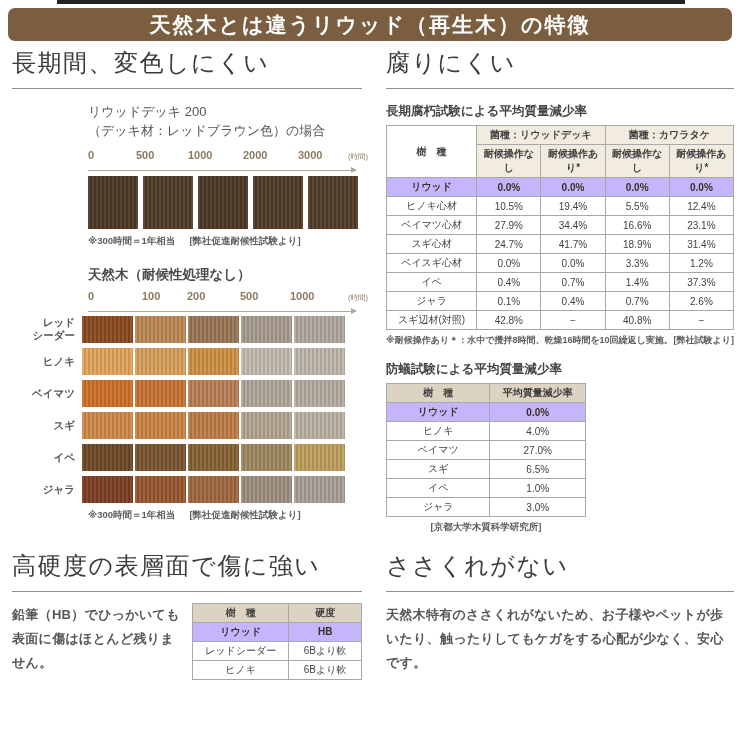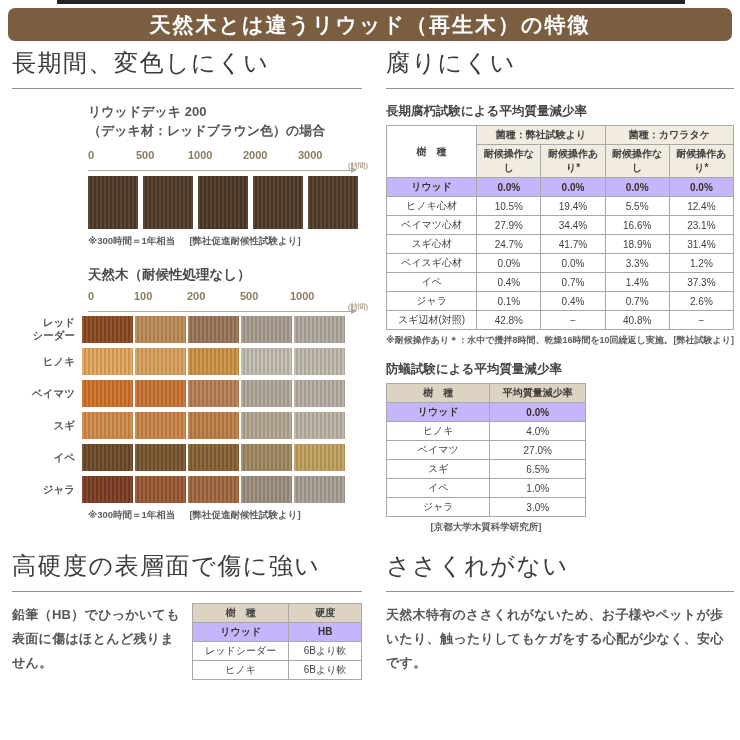--- a/index.html
+++ b/index.html
@@ -23,26 +23,26 @@
     font-family:"Liberation Serif","DejaVu Serif",serif;
     font-size:24px; font-weight:500; color:#3C3C3C; letter-spacing:1.5px;
     padding-bottom:9px; border-bottom:1px solid #8f8f8f; margin-bottom:11px;
   }
   .body-text {
     font-size:13px; font-weight:600; color:#575757; line-height:1.85; letter-spacing:0.3px;
   }
 
   
   .chart-indent { margin-left:76px; }
-  .chart-title { font-size:13px; font-weight:bold; color:#555; line-height:1.45; white-space:pre-line; margin-top:14px; margin-bottom:8px; }
+  .chart-title { font-size:13px; font-weight:normal; color:#555; line-height:1.45; white-space:pre-line; margin-top:14px; margin-bottom:8px; }
   .nat-title   { font-size:13.5px; font-weight:bold; color:#4a4a4a; margin-top:18px; margin-bottom:6px; margin-left:76px; }
 
   .axis { position:relative; height:24px; width:276px; }
   .axis-tick { position:absolute; top:0; font-size:11px; color:#8B7A5F; font-weight:600; }
-  .axis-unit { position:absolute; top:12px; right:-4px; font-size:7.5px; color:#8B7A5F; }
+  .axis-unit { position:absolute; top:3px; right:-4px; font-size:7.5px; color:#8B7A5F; }
   .axis-line { position:absolute; left:0; bottom:2px; width:268px; height:1px; background:#b0a794; }
   .axis-line::after {
     content:""; position:absolute; right:-1px; top:-3px;
     border-left:6px solid #b0a794; border-top:3.5px solid transparent; border-bottom:3.5px solid transparent;
   }
 
   .deck-swatches { display:flex; gap:5px; margin-top:3px; }
   .swatch { position:relative; }
   .swatch::after {
     content:""; position:absolute; inset:0;
@@ -121,21 +121,21 @@
       <div class="chart-notes">
         <span class="note-text">※300時間＝1年相当</span>
         <span class="note-text">[弊社促進耐候性試験より]</span>
       </div>
     </div>
 
     <div>
       <div class="nat-title">天然木（耐候性処理なし）</div>
       <div class="axis chart-indent">
         <span class="axis-tick" style="left:0">0</span>
-        <span class="axis-tick" style="left:46px">100</span>
+        <span class="axis-tick" style="left:54px">100</span>
         <span class="axis-tick" style="left:99px">200</span>
         <span class="axis-tick" style="left:152px">500</span>
         <span class="axis-tick" style="left:202px">1000</span>
         <span class="axis-unit">(時間)</span>
         <div class="axis-line"></div>
       </div>
       <div class="nat-rows">
 
         <div class="nat-row">
           <div class="nat-label">レッド
@@ -246,21 +246,21 @@
 
   <div class="col-right">
 
     <h2 class="sec-heading">腐りにくい</h2>
 
     <div class="tbl-title">長期腐朽試験による平均質量減少率</div>
     <table class="data-table">
       <tbody>
           <tr>
         <th rowspan="2" style="width:26%">樹　種</th>
-        <th colspan="2" class="hdr-cream">菌種：弊社試験より</th>
+        <th colspan="2" class="hdr-cream">菌種：リウッドデッキ</th>
         <th colspan="2" class="hdr-cream">菌種：カワラタケ</th>
       </tr>
       <tr>
         <th class="hdr-cream" style="width:18.5%">耐候操作なし</th>
         <th class="hdr-cream" style="width:18.5%">耐候操作あり*</th>
         <th class="hdr-cream" style="width:18.5%">耐候操作なし</th>
         <th class="hdr-cream" style="width:18.5%">耐候操作あり*</th>
       </tr>
       <tr class="hl-row">
         <td>リウッド</td>

